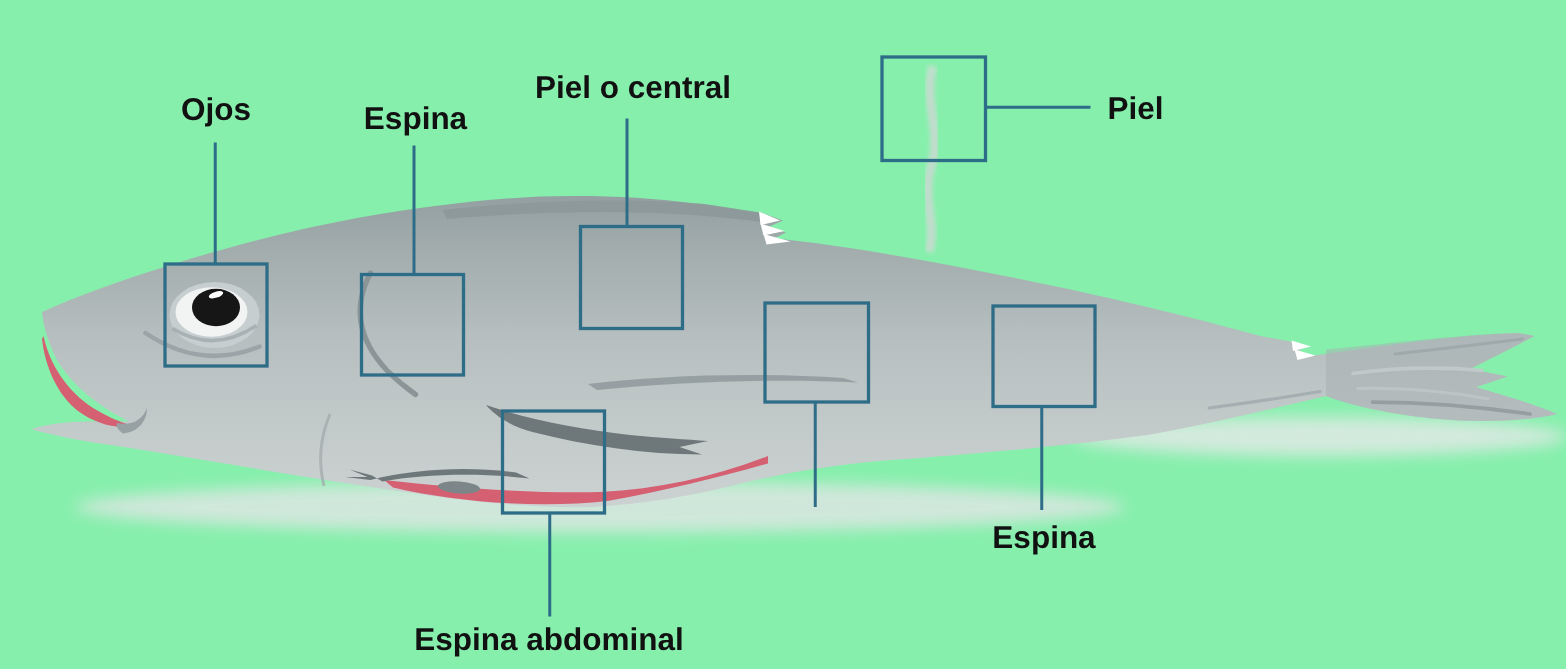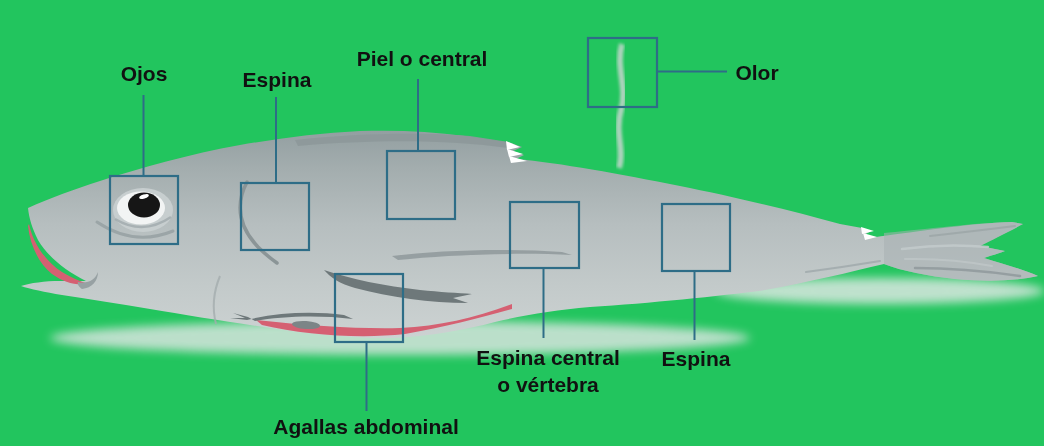--- a/index.html
+++ b/index.html
@@ -1,19 +1,19 @@
 <!DOCTYPE html>
 <html><head>
 <meta charset="utf-8">
 <style>
   html,body{margin:0;padding:0;background:#fff;}
   .stage{
     position:relative;
     width:1044px;height:446px;
-    background:#22c55e;
+    background:#86efac;
     overflow:hidden;
     font-family:"Liberation Sans", sans-serif;
   }
   .stage svg{position:absolute;left:0;top:0;}
   .callout-label{
     position:absolute;
     transform:translateX(-50%);
     font-weight:700;
     font-size:21px;
     line-height:23px;
@@ -187,24 +187,20 @@
       <line x1="366.5" y1="342" x2="366.5" y2="411" stroke-width="2"></line>
     </g>
   </svg>
 
   <div class="callout-label" style="left:144px; top:62px;">Ojos</div>
 
   <div class="callout-label" style="left:277px; top:68px;">Espina</div>
 
   <div class="callout-label" style="left:422px; top:47px;">Piel o central</div>
 
-  <div class="callout-label" style="left:757px; top:61px;">Olor</div>
-
-  <div class="callout-label two-line" style="left:548px; top:344px;">
-    <span style="display:block">Espina central</span>
-    <span style="display:block">o vértebra</span>
-  </div>
+  <div class="callout-label" style="left:757px; top:61px;">Piel</div>
+
 
   <div class="callout-label" style="left:696px; top:347px;">Espina</div>
 
-  <div class="callout-label" style="left:366px; top:415px;">Agallas abdominal</div>
+  <div class="callout-label" style="left:366px; top:415px;">Espina abdominal</div>
 
 </div>
 
 </body></html>

